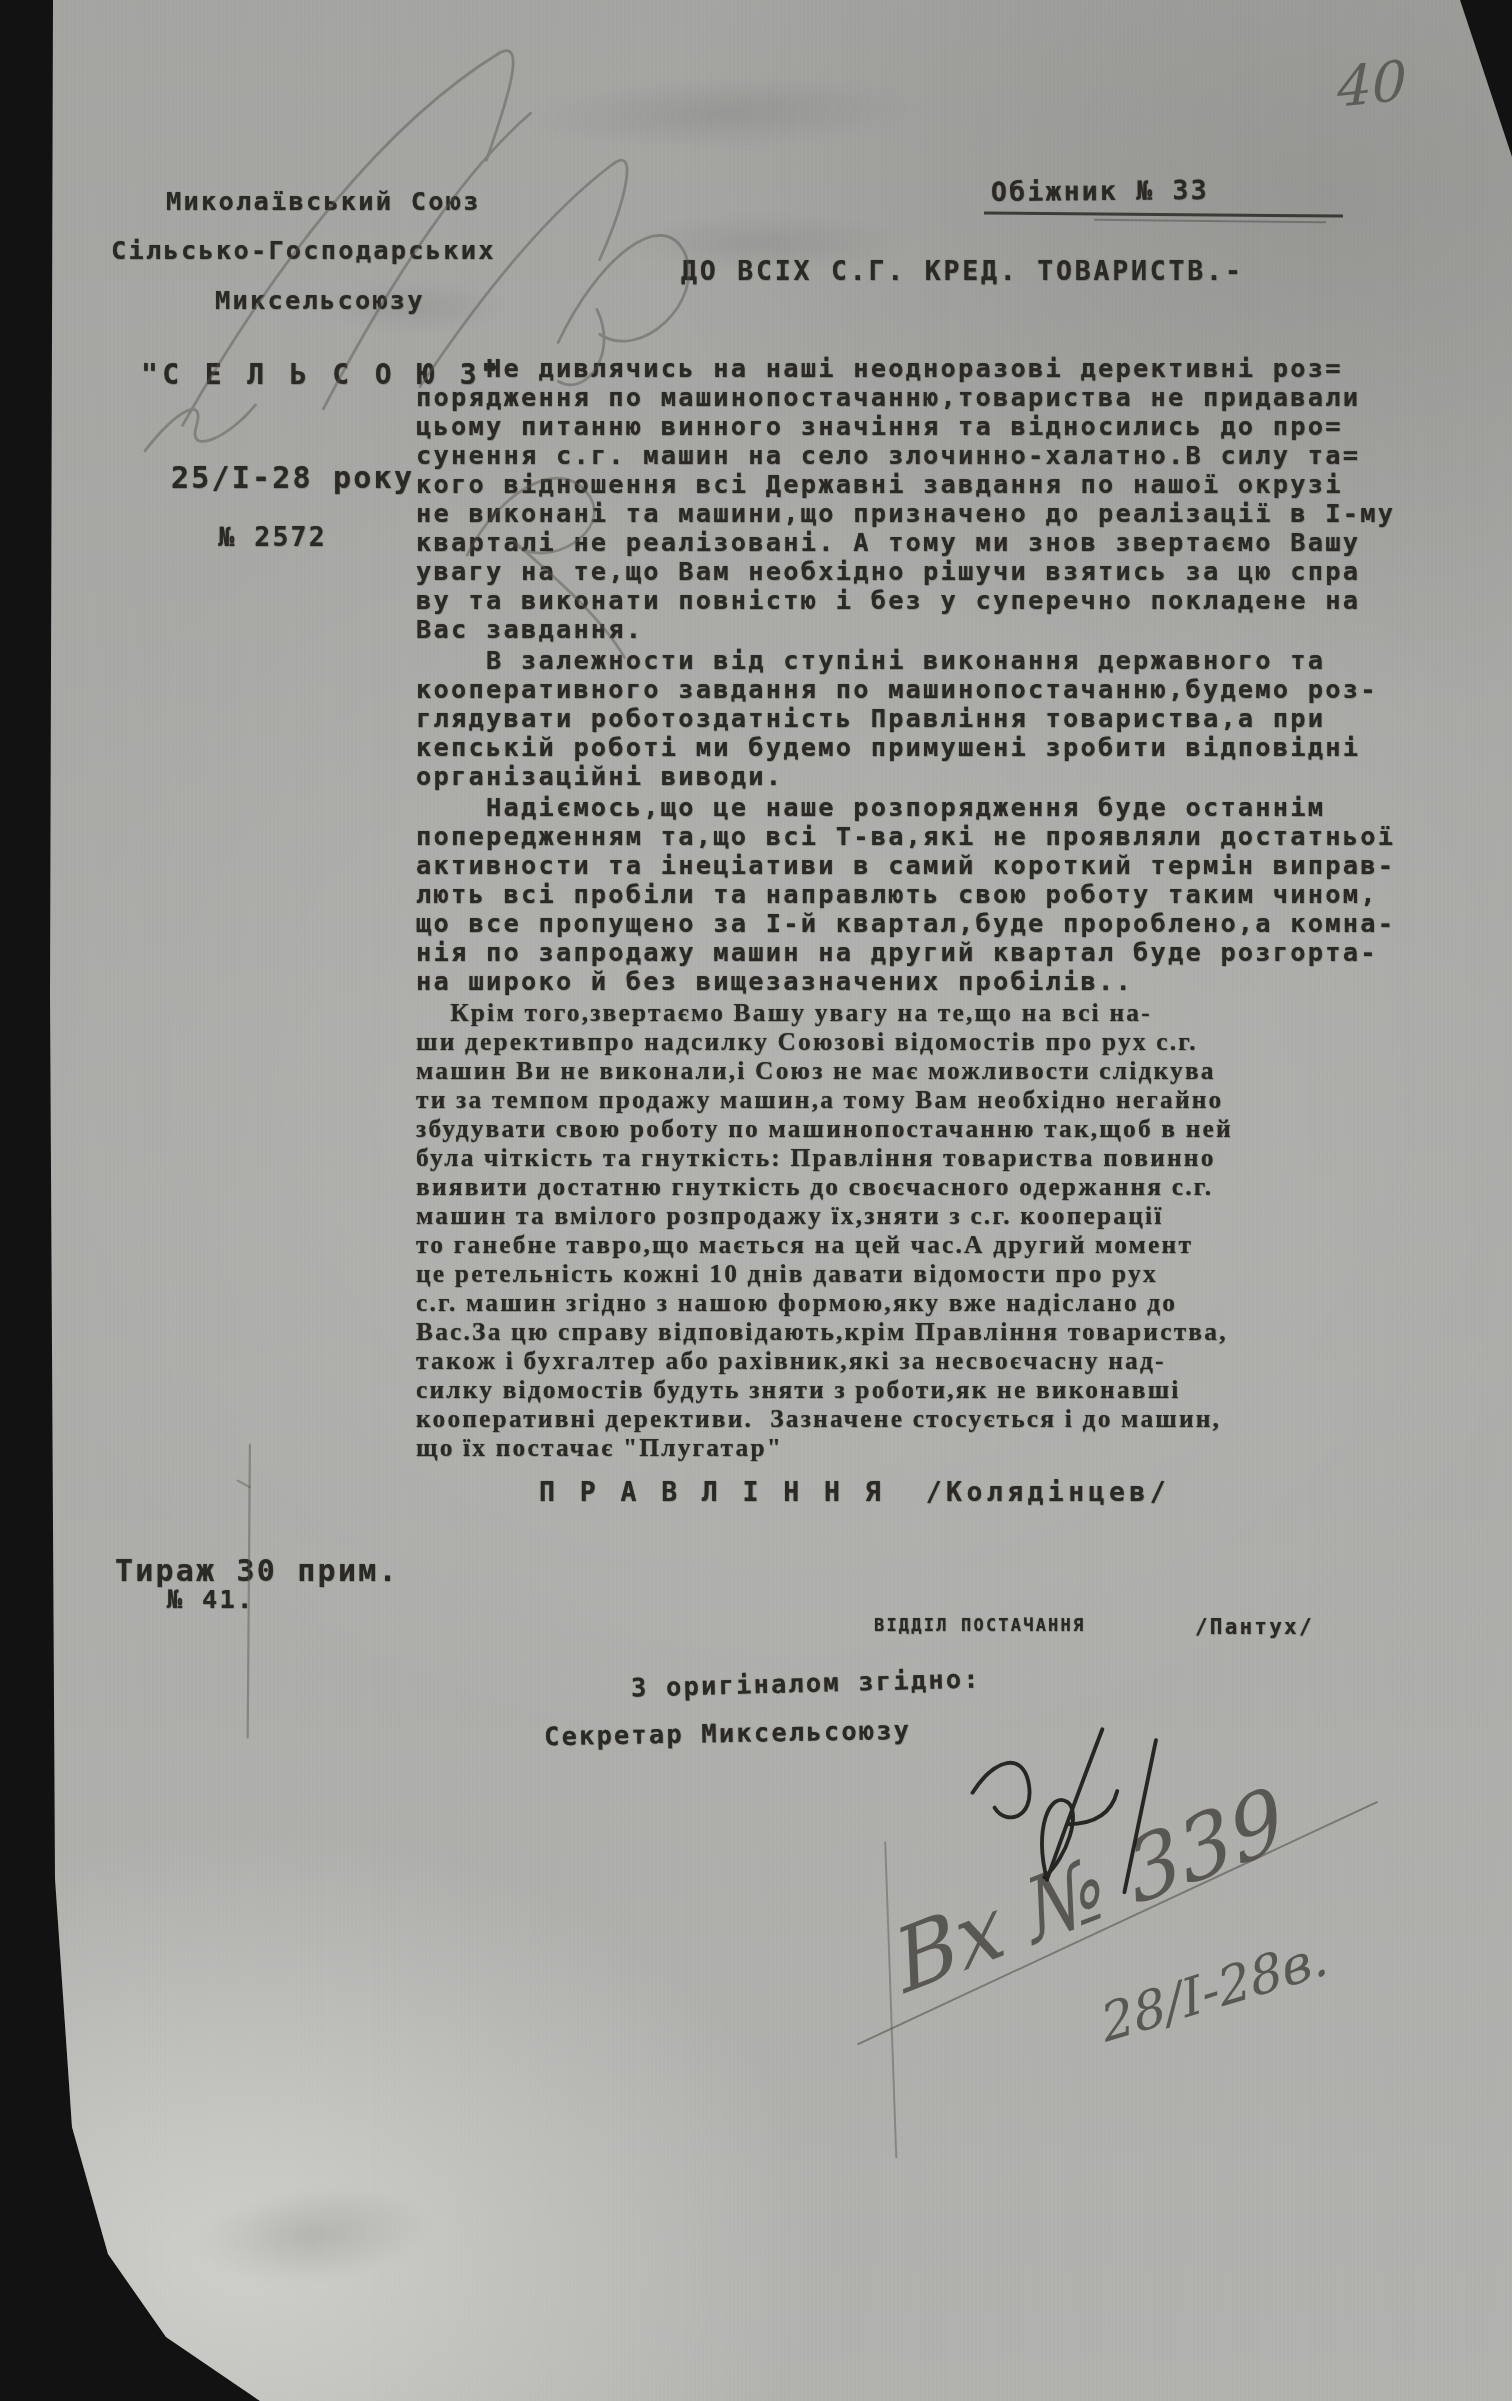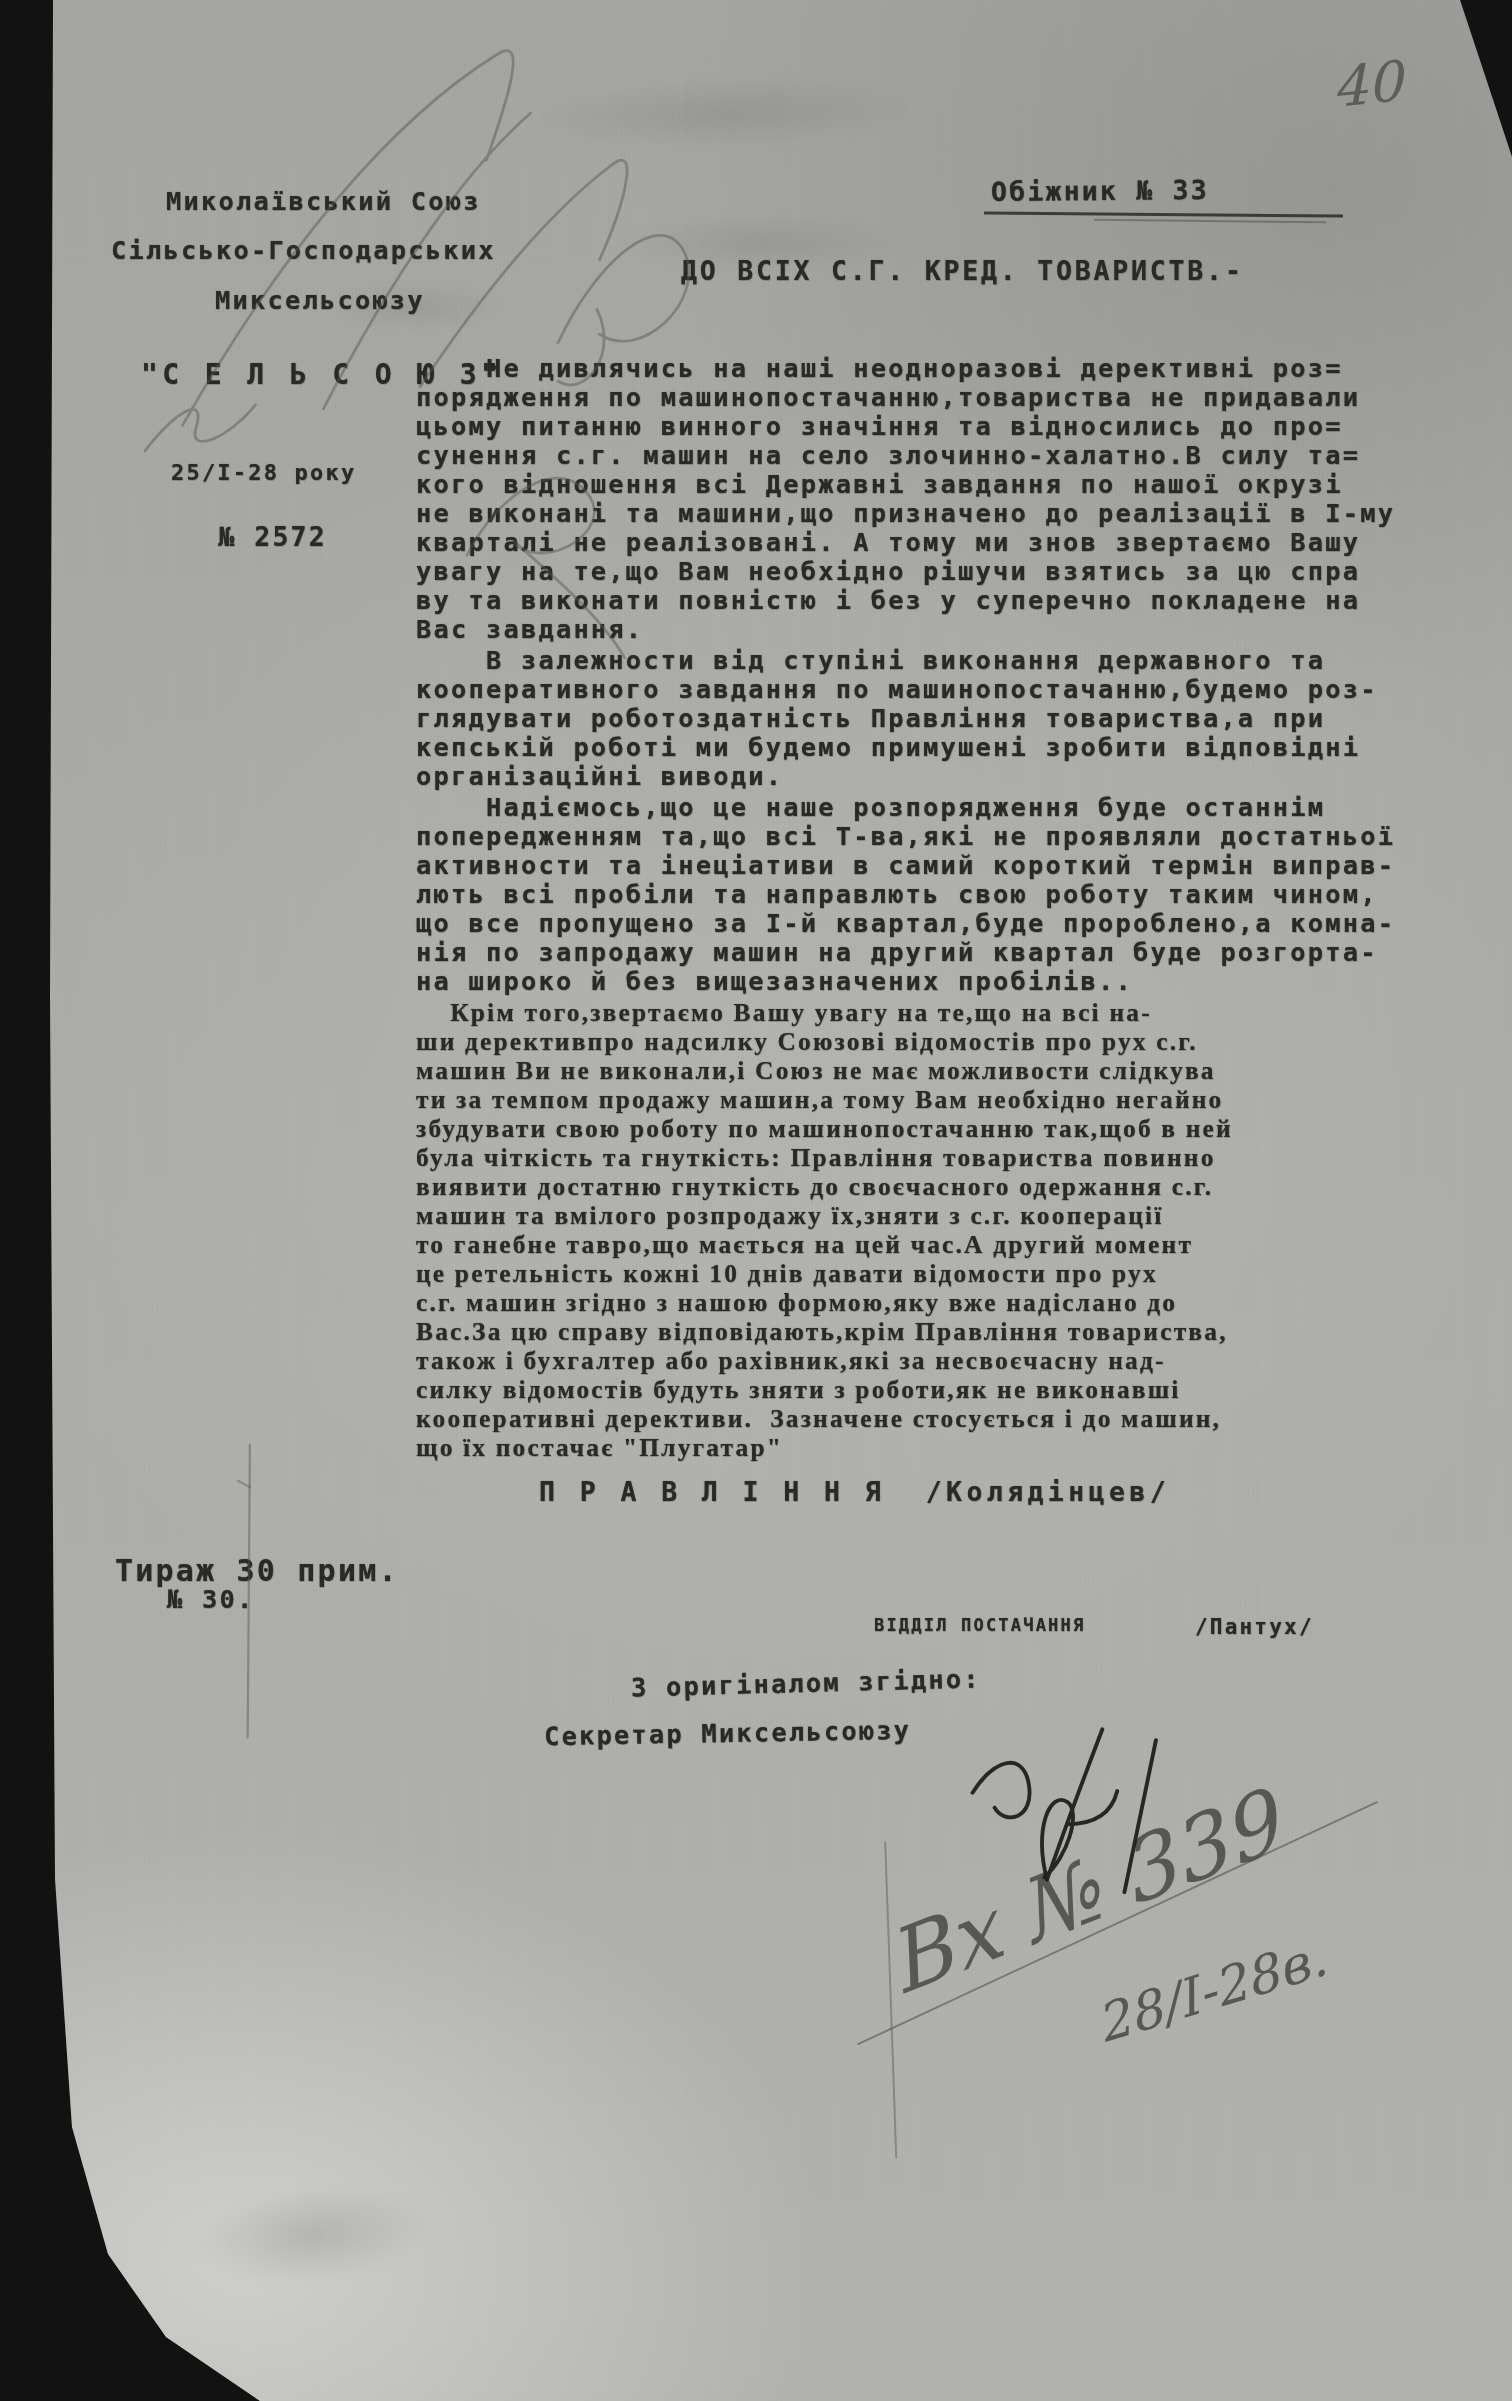--- a/index.html
+++ b/index.html
@@ -43,21 +43,21 @@
 
     <div class="smudge" style="left:525px;top:77px;width:398px;height:72px;background:radial-gradient(closest-side,rgba(80,80,76,.16),transparent);transform:rotate(-2deg);"></div>
     <div class="smudge" style="left:619px;top:215px;width:287px;height:55px;background:radial-gradient(closest-side,rgba(80,80,76,.13),transparent);"></div>
     <div class="smudge" style="left:326px;top:282px;width:177px;height:50px;background:radial-gradient(closest-side,rgba(80,80,76,.12),transparent);"></div>
     <div class="smudge" style="left:193px;top:2188px;width:238px;height:94px;background:radial-gradient(closest-side,rgba(90,90,84,.20),transparent);transform:rotate(-6deg);"></div>
 
     <div class="typed hdr" style="left:166px;top:176px;">Миколаївський Союз</div>
     <div class="typed hdr" style="left:111px;top:225px;">Сільсько-Господарських</div>
     <div class="typed hdr" style="left:215px;top:275px;">Миксельсоюзу</div>
     <div class="typed" style="left:141px;top:358px;font-size:28px;letter-spacing:4.4px;">"С Е Л Ь С О Ю З"</div>
-    <div class="typed" style="left:171px;top:460px;font-size:22px;">25/І-28 року</div>
+    <div class="typed" style="left:171px;top:460px;font-size:30px;">25/І-28 року</div>
     <div class="typed" style="left:218px;top:521px;font-size:26.5px;">№ 2572</div>
 
     <div class="typed" style="left:991px;top:175px;font-size:26.5px;transform:rotate(-0.5deg);">Обіжник № 33</div>
     <div class="underline-bar" style="left:984px;top:213px;width:359px;height:3.3px;opacity:.85;transform:rotate(0.5deg);"></div>
     <div class="underline-bar" style="left:1094px;top:220px;width:232px;height:1.7px;opacity:.35;transform:rotate(0.6deg);"></div>
 
     <div class="typed" style="left:681px;top:255px;font-size:26.5px;letter-spacing:2.8px;">ДО ВСІХ С.Г. КРЕД. ТОВАРИСТВ.-</div>
 
     <div class="typed body-block" style="left:416px;top:354px;">    Не дивлячись на наші неодноразові дерективні роз=
 порядження по машинопостачанню,товариства не придавали
@@ -93,21 +93,21 @@
 це ретельність кожні 10 днів давати відомости про рух
 с.г. машин згідно з нашою формою,яку вже надіслано до
 Вас.За цю справу відповідають,крім Правління товариства,
 також і бухгалтер або рахівник,які за несвоєчасну над-
 силку відомостів будуть зняти з роботи,як не виконавші
 кооперативні дерективи.  Зазначене стосується і до машин,
 що їх постачає "Плугатар"</div>
 
     <div class="typed" style="left:539px;top:1476px;font-size:26.5px;letter-spacing:4.4px;text-align:center;">П Р А В Л І Н Н Я  /Колядінцев/</div>
     <div class="typed" style="left:115px;top:1529px;font-size:30px;margin-top:24px;">Тираж 30 прим.</div>
-    <div class="typed" style="left:167px;top:1584px;font-size:25.4px;">№ 30.</div>
+    <div class="typed" style="left:167px;top:1584px;font-size:25.4px;">№ 41.</div>
     <div class="typed" style="left:874px;top:1615px;font-size:17px;">ВІДДІЛ ПОСТАЧАННЯ</div>
     <div class="typed" style="left:1195px;top:1615px;font-size:21px;">/Пантух/</div>
     <div class="typed" style="left:631px;top:1668px;font-size:25.4px;transform:rotate(-1.5deg);">З оригіналом згідно:</div>
     <div class="typed" style="left:544px;top:1718px;font-size:25.4px;transform:rotate(-1deg);">Секретар Миксельсоюзу</div>
 
     <div class="hand" style="left:1337px;top:52px;font-size:55px;transform:rotate(-6deg) skewX(-6deg);opacity:.75;">40</div>
     <div class="hand" style="left:884px;top:1840px;font-size:86px;transform:rotate(-21deg) skewX(-8deg);opacity:.85;">Вх № 339</div>
     <div class="hand" style="left:1097px;top:1960px;font-size:52px;transform:rotate(-17deg) skewX(-6deg);opacity:.85;">28/І-28в.</div>
 
     <svg class="overlay" width="1513" height="2401" viewBox="0 0 2738 4346">

